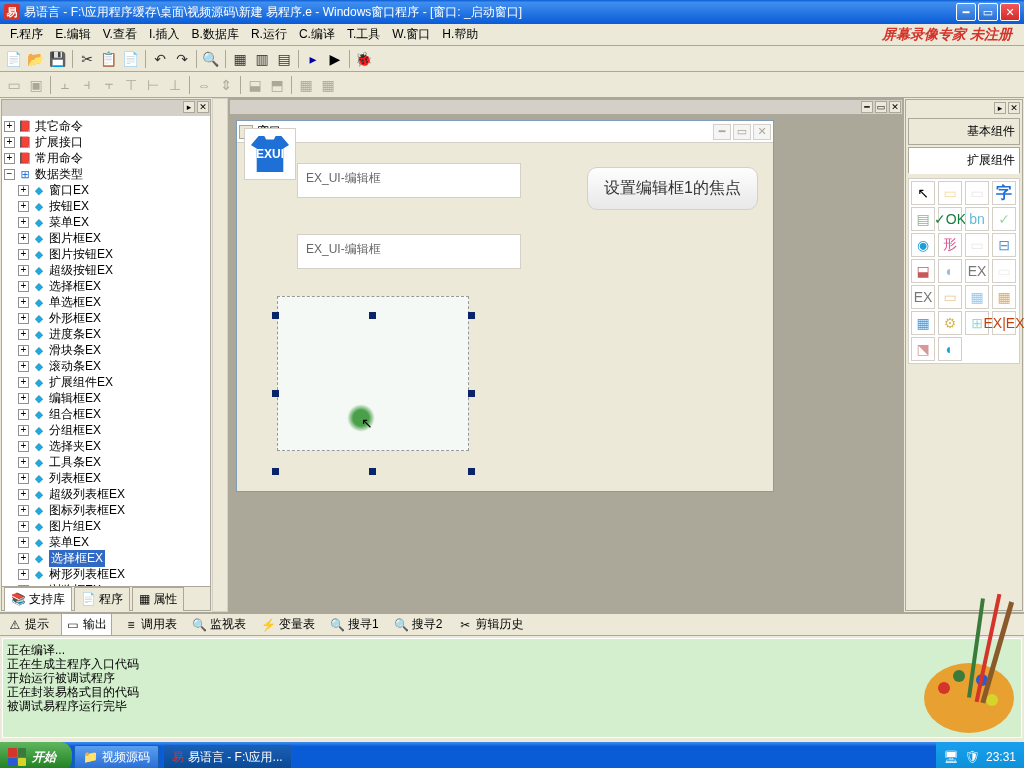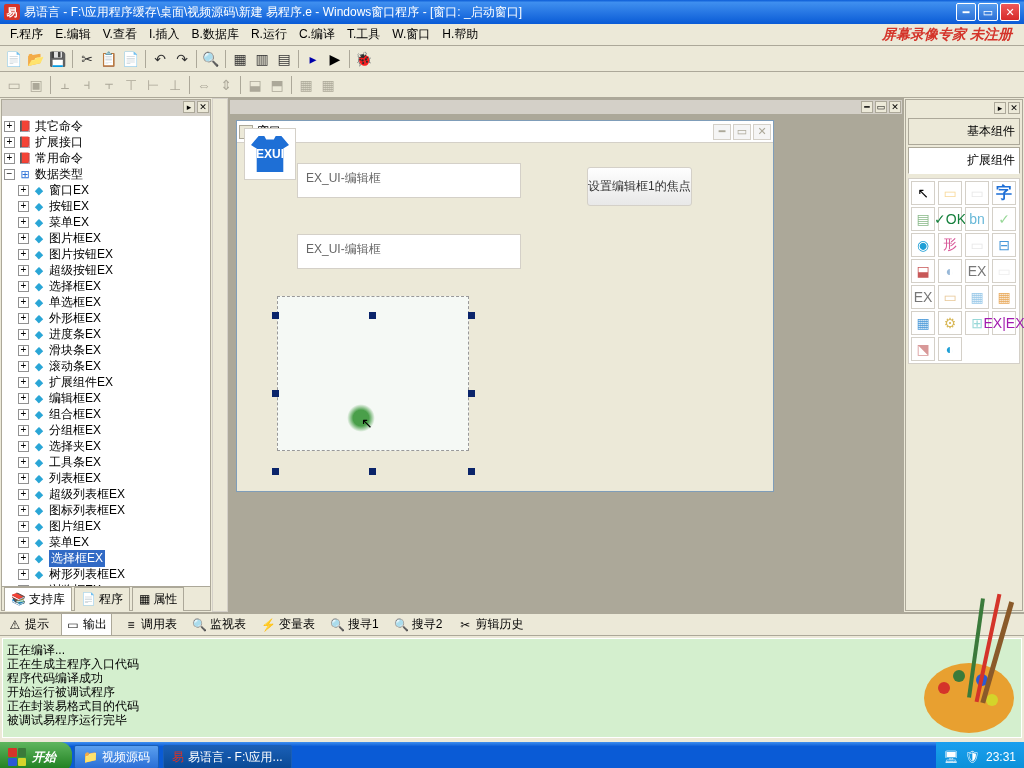--- a/index.html
+++ b/index.html
@@ -41,21 +41,21 @@
 .design-header{height:14px;background:#d4d0c8;display:flex;justify-content:flex-end;gap:2px;padding:1px}
 .design-canvas{position:absolute;left:8px;top:22px;width:538px;height:456px}
 .child-window{width:538px;height:372px;background:#ece9d8;border:1px solid #7f9db9;position:relative}
 .child-titlebar{height:22px;background:#fff;border-bottom:1px solid #d4d0c8;display:flex;align-items:center;justify-content:space-between;padding:0 2px}
 .child-title{display:flex;align-items:center;gap:4px}
 .child-win-btns{display:flex;gap:2px}
 .child-win-btn{width:18px;height:16px;border:1px solid #d4d0c8;background:#f5f5f5;display:flex;align-items:center;justify-content:center;font-size:11px;color:#aca899}
 .shirt-logo{position:absolute;left:7px;top:7px;width:52px;height:52px;background:#fff;border:1px solid #d4d0c8;display:flex;align-items:center;justify-content:center}
 .shirt{width:38px;height:36px;background:#1e6fd6;position:relative;clip-path:polygon(20% 0,35% 0,40% 10%,60% 10%,65% 0,80% 0,100% 25%,85% 35%,85% 100%,15% 100%,15% 35%,0 25%);display:flex;align-items:center;justify-content:center;color:#fff;font-size:9px;font-weight:bold}
 .edit-box{position:absolute;background:#fff;border:1px solid #d4d0c8;padding:6px 8px;font-size:12px;color:#666}
-.btn-control{position:absolute;background:linear-gradient(to bottom,#fefefe,#e8e8e8);border:1px solid #d4d0c8;padding:10px 0;font-size:12px;border-radius:3px;color:#333}
+.btn-control{position:absolute;background:linear-gradient(to bottom,#fefefe,#e8e8e8);border:1px solid #d4d0c8;padding:10px 16px;font-size:16px;border-radius:10px;color:#333}
 .selection-box{position:absolute;background:#f5f9f5;border:1px dashed #999}
 .handle{position:absolute;width:7px;height:7px;background:#0a246a}
 .cursor-highlight{position:absolute;width:28px;height:28px;background:radial-gradient(circle,#4a9f4a 0%,#4a9f4a 40%,transparent 70%);border-radius:50%}
 .arrow-cursor{position:absolute;font-size:14px;color:#000}
 .right-panel{width:118px;background:#ece9d8;border:1px solid #aca899;margin:1px;padding:2px}
 .right-header{height:14px;display:flex;justify-content:flex-end;gap:2px}
 .right-tab{display:block;padding:4px;border:1px solid #aca899;background:#ece9d8;margin:2px 0;text-align:right;font-size:12px;cursor:pointer}
 .right-tab.active{background:#fff;border-bottom-color:#fff}
 .palette{display:grid;grid-template-columns:repeat(4,1fr);gap:2px;margin-top:4px;background:#fff;padding:2px;border:1px solid #d4d0c8}
 .palette-item{width:24px;height:24px;border:1px solid #d4d0c8;display:flex;align-items:center;justify-content:center;font-size:14px;cursor:pointer;background:#fff}
@@ -417,21 +417,21 @@
         <div class="palette-item" style="color: rgb(152, 184, 216);">◐</div>
         <div class="palette-item" style="color: rgb(119, 119, 119);">EX</div>
         <div class="palette-item" style="color: rgb(238, 238, 238);">▭</div>
         <div class="palette-item" style="color: rgb(119, 119, 119);">EX</div>
         <div class="palette-item" style="color: rgb(232, 200, 152);">▭</div>
         <div class="palette-item" style="color: rgb(152, 200, 232);">▦</div>
         <div class="palette-item" style="color: rgb(232, 168, 88);">▦</div>
         <div class="palette-item" style="color: rgb(72, 152, 216);">▦</div>
         <div class="palette-item" style="color: rgb(216, 184, 88);">⚙</div>
         <div class="palette-item" style="color: rgb(152, 216, 216);">⊞</div>
-        <div class="palette-item" style="color: #a21caf;">EX|EX</div>
+        <div class="palette-item" style="color: #c2410c;">EX|EX</div>
         <div class="palette-item" style="color: rgb(216, 152, 152);">⬔</div>
         <div class="palette-item" style="color: rgb(30, 159, 214);">◐</div>
       </div>
   </div>
 </div>
 
 <div class="bottom-panel">
   <div class="bottom-tabs">
     <div class="bottom-tab">
         <span class="bottom-tab-icon">⚠</span>
@@ -462,21 +462,20 @@
         <span>搜寻2</span>
       </div>
     <div class="bottom-tab">
         <span class="bottom-tab-icon">✂</span>
         <span>剪辑历史</span>
       </div>
   </div>
   <div class="output-area" id="output">
       <div class="output-line">正在编译...</div>
       <div class="output-line">正在生成主程序入口代码</div>
-      <div class="output-line">程序代码编译成功</div>
       <div class="output-line">开始运行被调试程序</div>
       <div class="output-line">正在封装易格式目的代码</div>
       <div class="output-line">被调试易程序运行完毕</div>
     </div>
 </div>
 
 <svg class="palette-art" viewBox="0 0 120 150">
   <ellipse cx="65" cy="110" rx="45" ry="35" fill="#e8a030"></ellipse>
   <circle cx="40" cy="100" r="6" fill="#d4342a"></circle>
   <circle cx="55" cy="88" r="6" fill="#3a7a3a"></circle>

